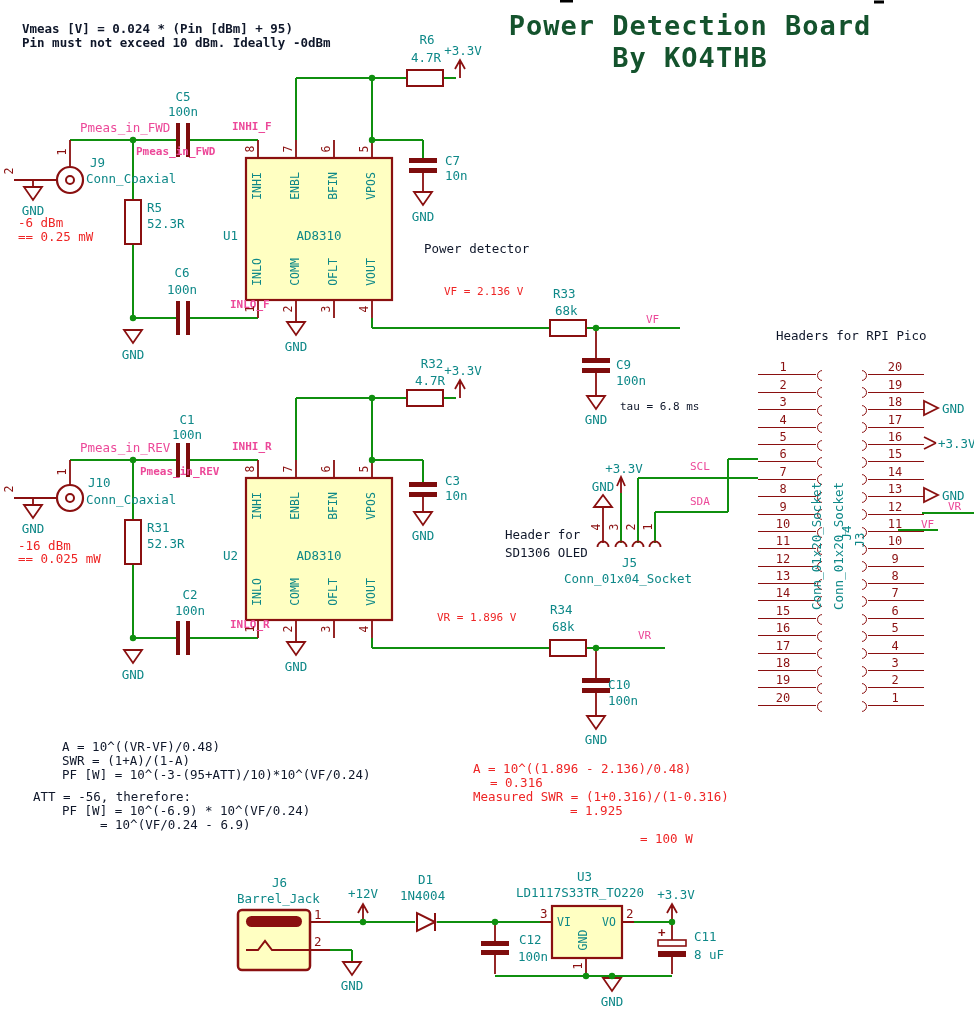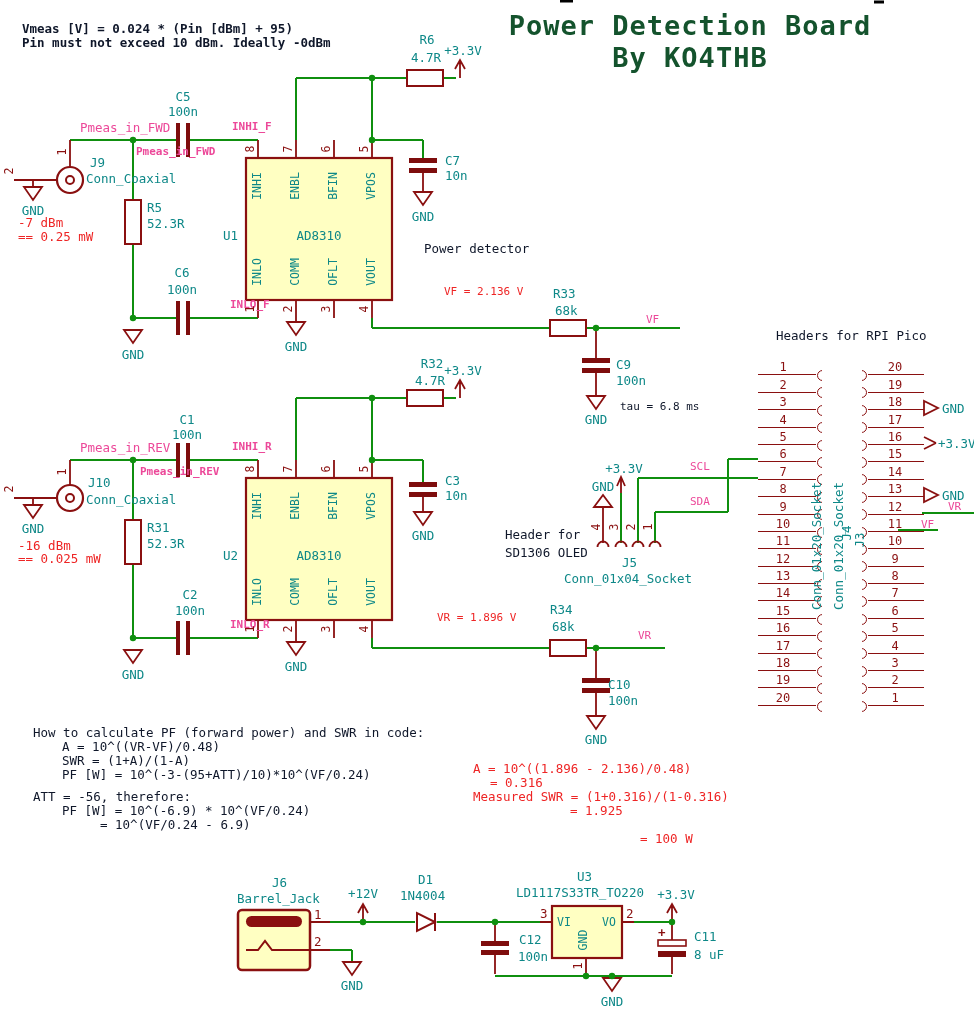--- a/index.html
+++ b/index.html
@@ -377,33 +377,32 @@
 
 <span class="title" style="top:10px">Power Detection Board</span>
 <span class="title" style="top:42px">By KO4THB</span>
 <span class="t blu bold" style="left:22px;top:22px">Vmeas [V] = 0.024 * (Pin [dBm] + 95)</span>
 <span class="t blu bold" style="left:22px;top:36px">Pin must not exceed 10 dBm. Ideally -0dBm</span>
 <span class="t blu" style="left:424px;top:242px">Power detector</span>
 <span class="t blu s13" style="left:620px;top:401px">tau = 6.8 ms</span>
 <span class="t blu" style="left:776px;top:329px">Headers for RPI Pico</span>
 <span class="t blu" style="left:505px;top:528px">Header for</span>
 <span class="t blu" style="left:505px;top:546px">SD1306 OLED</span>
-<span class="t blu" style="left:33px;top:726px">How to calculate PF (forward power) and SWR in code:</span>
 <span class="t blu" style="left:62px;top:740px">A = 10^((VR-VF)/0.48)</span>
 <span class="t blu" style="left:62px;top:754px">SWR = (1+A)/(1-A)</span>
 <span class="t blu" style="left:62px;top:768px">PF [W] = 10^(-3-(95+ATT)/10)*10^(VF/0.24)</span>
 <span class="t blu" style="left:33px;top:790px">ATT = -56, therefore:</span>
 <span class="t blu" style="left:62px;top:804px">PF [W] = 10^(-6.9) * 10^(VF/0.24)</span>
 <span class="t blu" style="left:100px;top:818px">= 10^(VF/0.24 - 6.9)</span>
 <span class="t red" style="left:473px;top:762px">A = 10^((1.896 - 2.136)/0.48)</span>
 <span class="t red" style="left:490px;top:776px">= 0.316</span>
 <span class="t red" style="left:473px;top:790px">Measured SWR = (1+0.316)/(1-0.316)</span>
 <span class="t red" style="left:570px;top:804px">= 1.925</span>
 <span class="t red" style="left:640px;top:832px">= 100 W</span>
-<span class="t red" style="left:18px;top:216px">-7 dBm</span>
+<span class="t red" style="left:18px;top:216px">-6 dBm</span>
 <span class="t red" style="left:18px;top:230px">== 0.25 mW</span>
 <span class="t red" style="left:18px;top:539px">-16 dBm</span>
 <span class="t red" style="left:18px;top:552px">== 0.025 mW</span>
 <span class="t red s13" style="left:444px;top:286px">VF = 2.136 V</span>
 <span class="t red s13" style="left:437px;top:612px">VR = 1.896 V</span>
 
 <span class="t blk" style="left:80px;top:121px">Pmeas_in_FWD</span>
 <span class="t blk bold s13" style="left:136px;top:146px">Pmeas_in_FWD</span>
 <span class="t blk bold s13" style="left:232px;top:121px">INHI_F</span>
 <span class="t blk bold s13" style="left:230px;top:299px">INLO_F</span>

